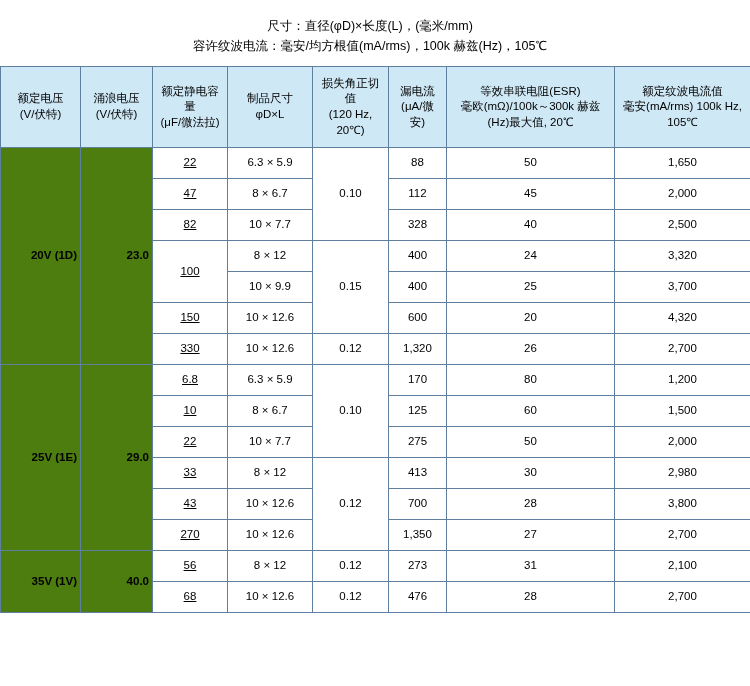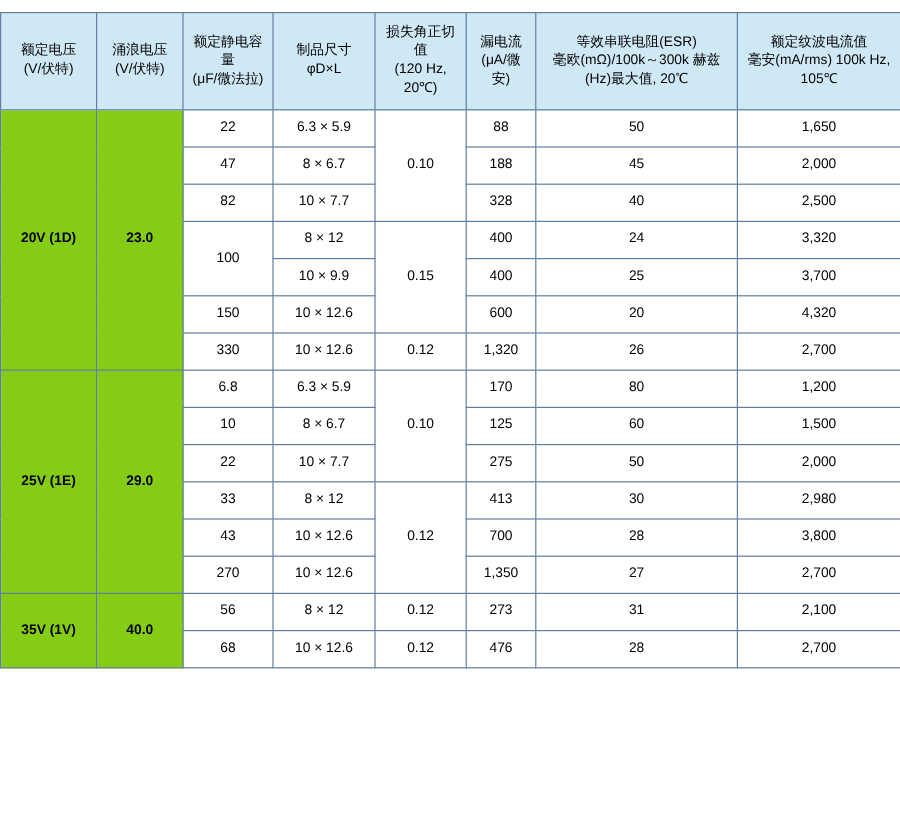--- a/index.html
+++ b/index.html
@@ -47,44 +47,50 @@
     word-wrap: break-word;
     overflow-wrap: break-word;
   }
   table.spec thead th {
     background: #cfe8f5;
     font-weight: normal;
     height: 74px;
     padding: 3px 4px;
   }
   table.spec td.volt, table.spec td.surge {
-    background: #84cc16;
+    background: #4d7c0f;
     font-weight: bold;
+    text-align: right;
   }
   table.spec td.cap {
     font-weight: normal;
+    text-decoration: underline;
   }
   td.tall {
     height: 26px;
   }
   .c1 { width: 80px; }
   .c2 { width: 72px; }
   .c3 { width: 75px; }
   .c4 { width: 85px; }
   .c5 { width: 76px; }
   .c6 { width: 58px; }
   .c7 { width: 168px; }
   .c8 { width: 136px; }
   .hdr-sub { display: block; }
 </style>
 </head>
 <body>
 
 <div class="page">
 
+  <div class="notes">
+    <div>尺寸：直径(φD)×长度(L)，(毫米/mm)</div>
+    <div>容许纹波电流：毫安/均方根值(mA/rms)，100k 赫兹(Hz)，105℃</div>
+  </div>
 
   <table class="spec">
     <colgroup>
       <col class="c1">
         <col class="c2">
         <col class="c3">
         <col class="c4">
       <col class="c5">
         <col class="c6">
         <col class="c7">
@@ -137,21 +143,21 @@
           <td class="cap tall">22</td>
           <td class="tall">6.3 × 5.9</td>
           <td rowspan="3">0.10</td>
           <td>88</td>
           <td>50</td>
           <td>1,650</td>
         </tr>
         <tr>
           <td class="cap tall">47</td>
           <td class="tall">8 × 6.7</td>
-          <td>188</td>
+          <td>112</td>
           <td>45</td>
           <td>2,000</td>
         </tr>
         <tr>
           <td class="cap tall">82</td>
           <td class="tall">10 × 7.7</td>
           <td>328</td>
           <td>40</td>
           <td>2,500</td>
         </tr>

